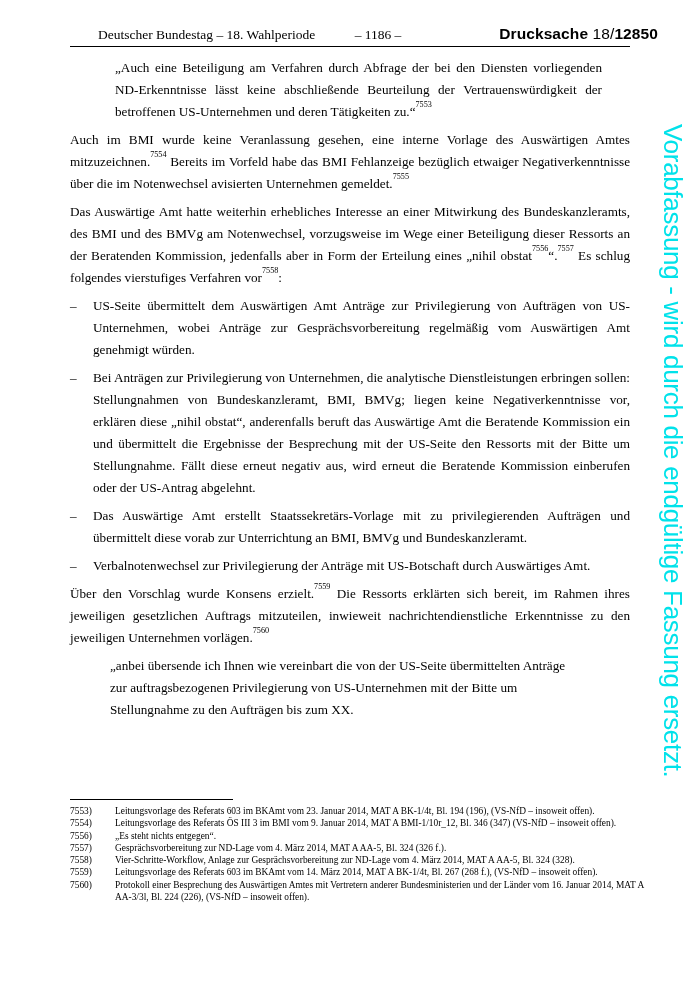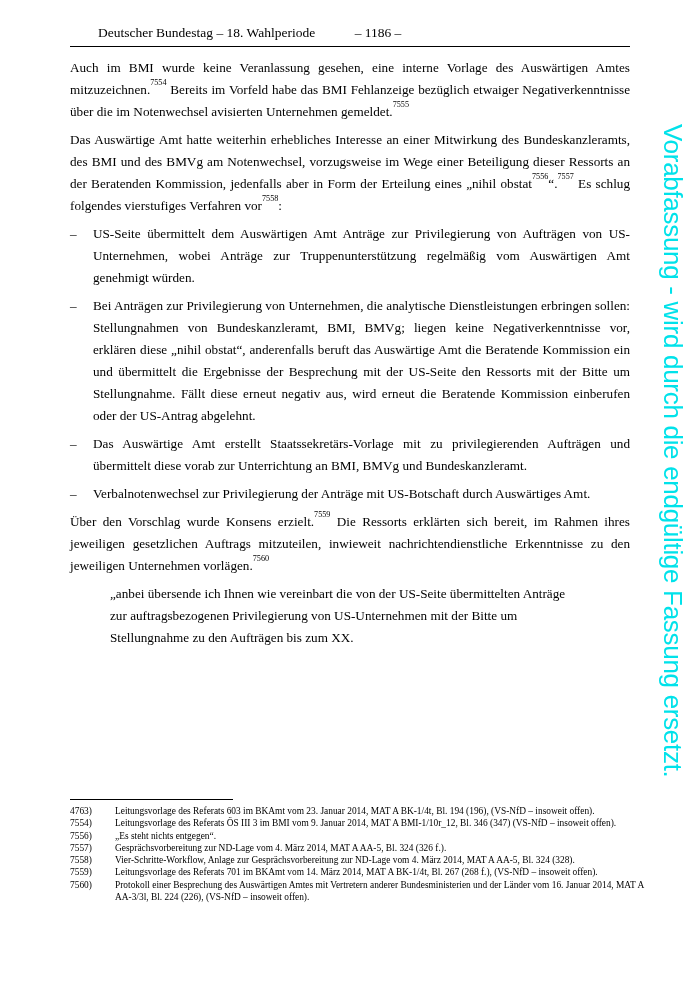--- a/index.html
+++ b/index.html
@@ -79,30 +79,32 @@
   }
 </style>
 </head>
 <body>
 
 <div class="watermark" style="color: rgb(0, 226, 234);">Vorabfassung - wird durch die endgültige Fassung ersetzt.</div>
 
 <div class="header">
   <span class="hleft">Deutscher Bundestag – 18. Wahlperiode</span>
   <span class="hcenter">– 1186 –</span>
+  <span class="hdoc"><span>Drucksache</span>&nbsp;<span class="np">18/</span><span>12850</span></span>
 </div>
 <div class="hrule"></div>
 
 <div class="content">
+  <p class="quote">„Auch eine Beteiligung am Verfahren durch Abfrage der bei den Diensten vorliegenden ND-Erkenntnisse lässt keine abschließende Beurteilung der Vertrauenswürdigkeit der betroffenen US-Unternehmen und deren Tätigkeiten zu.“<sup>7553</sup></p>
   <p>Auch im BMI wurde keine Veranlassung gesehen, eine interne Vorlage des Auswärtigen Amtes mitzuzeichnen.<sup>7554</sup> Bereits im Vorfeld habe das BMI Fehlanzeige bezüglich etwaiger Negativerkenntnisse über die im Notenwechsel avisierten Unternehmen gemeldet.<sup>7555</sup></p>
   <p>Das Auswärtige Amt hatte weiterhin erhebliches Interesse an einer Mitwirkung des Bundeskanzleramts, des BMI und des BMVg am Notenwechsel, vorzugsweise im Wege einer Beteiligung dieser Ressorts an der Beratenden Kommission, jedenfalls aber in Form der Erteilung eines „nihil obstat<sup>7556</sup>“.<sup>7557</sup> Es schlug folgendes vierstufiges Verfahren vor<sup>7558</sup>:</p>
 
   <div class="bullet">
     <span class="marker">–</span>
-    <span class="btext">US-Seite übermittelt dem Auswärtigen Amt Anträge zur Privilegierung von Aufträgen von US-Unternehmen, wobei Anträge zur Truppenunterstützung regelmäßig vom Auswärtigen Amt genehmigt würden.</span>
+    <span class="btext">US-Seite übermittelt dem Auswärtigen Amt Anträge zur Privilegierung von Aufträgen von US-Unternehmen, wobei Anträge zur Gesprächsvorbereitung regelmäßig vom Auswärtigen Amt genehmigt würden.</span>
   </div>
   <div class="bullet">
     <span class="marker">–</span>
     <span class="btext">Bei Anträgen zur Privilegierung von Unternehmen, die analytische Dienstleistungen erbringen sollen: Stellungnahmen von Bundeskanzleramt, BMI, BMVg; liegen keine Negativerkenntnisse vor, erklären diese „nihil obstat“, anderenfalls beruft das Auswärtige Amt die Beratende Kommission ein und übermittelt die Ergebnisse der Besprechung mit der US-Seite den Ressorts mit der Bitte um Stellungnahme. Fällt diese erneut negativ aus, wird erneut die Beratende Kommission einberufen oder der US-Antrag abgelehnt.</span>
   </div>
   <div class="bullet">
     <span class="marker">–</span>
     <span class="btext">Das Auswärtige Amt erstellt Staatssekretärs-Vorlage mit zu privilegierenden Aufträgen und übermittelt diese vorab zur Unterrichtung an BMI, BMVg und Bundeskanzleramt.</span>
   </div>
   <div class="bullet">
@@ -111,40 +113,40 @@
   </div>
 
   <p>Über den Vorschlag wurde Konsens erzielt.<sup>7559</sup> Die Ressorts erklärten sich bereit, im Rahmen ihres jeweiligen gesetzlichen Auftrags mitzuteilen, inwieweit nachrichtendienstliche Erkenntnisse zu den jeweiligen Unternehmen vorlägen.<sup>7560</sup></p>
   <p class="quote ragged">„anbei übersende ich Ihnen wie vereinbart die von der US-Seite übermittelten Anträge zur auftragsbezogenen Privilegierung von US-Unternehmen mit der Bitte um Stellungnahme zu den Aufträgen bis zum XX.</p>
 </div>
 
 <div class="fnrule"></div>
 
 <div class="footnotes">
   <div class="fn">
-    <span class="num">4763)</span>
+    <span class="num">7553)</span>
     <span class="txt">Leitungsvorlage des Referats 603 im BKAmt vom 23. Januar 2014, MAT A BK-1/4t, Bl. 194 (196), (VS-NfD – insoweit offen).</span>
   </div>
   <div class="fn">
     <span class="num">7554)</span>
     <span class="txt">Leitungsvorlage des Referats ÖS III 3 im BMI vom 9. Januar 2014, MAT A BMI-1/10r_12, Bl. 346 (347) (VS-NfD – insoweit offen).</span>
   </div>
   <div class="fn">
     <span class="num">7556)</span>
     <span class="txt">„Es steht nichts entgegen“.</span>
   </div>
   <div class="fn">
     <span class="num">7557)</span>
     <span class="txt">Gesprächsvorbereitung zur ND-Lage vom 4. März 2014, MAT A AA-5, Bl. 324 (326 f.).</span>
   </div>
   <div class="fn">
     <span class="num">7558)</span>
     <span class="txt">Vier-Schritte-Workflow, Anlage zur Gesprächsvorbereitung zur ND-Lage vom 4. März 2014, MAT A AA-5, Bl. 324 (328).</span>
   </div>
   <div class="fn">
     <span class="num">7559)</span>
-    <span class="txt">Leitungsvorlage des Referats 701 im BKAmt vom 14. März 2014, MAT A BK-1/4t, Bl. 267 (268 f.), (VS-NfD – insoweit offen).</span>
+    <span class="txt">Leitungsvorlage des Referats 603 im BKAmt vom 14. März 2014, MAT A BK-1/4t, Bl. 267 (268 f.), (VS-NfD – insoweit offen).</span>
   </div>
   <div class="fn">
     <span class="num">7560)</span>
     <span class="txt">Protokoll einer Besprechung des Auswärtigen Amtes mit Vertretern anderer Bundesministerien und der Länder vom 16. Januar 2014, MAT A AA-3/3l, Bl. 224 (226), (VS-NfD – insoweit offen).</span>
   </div>
 </div>
 
 </body></html>

